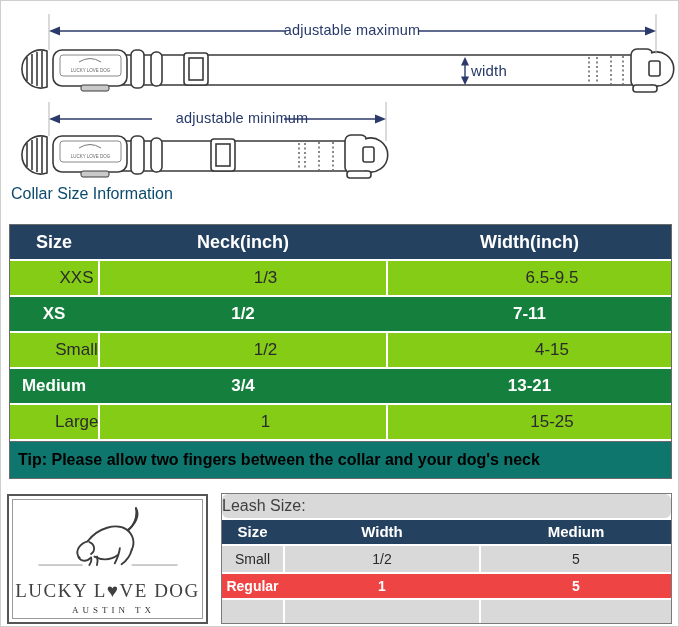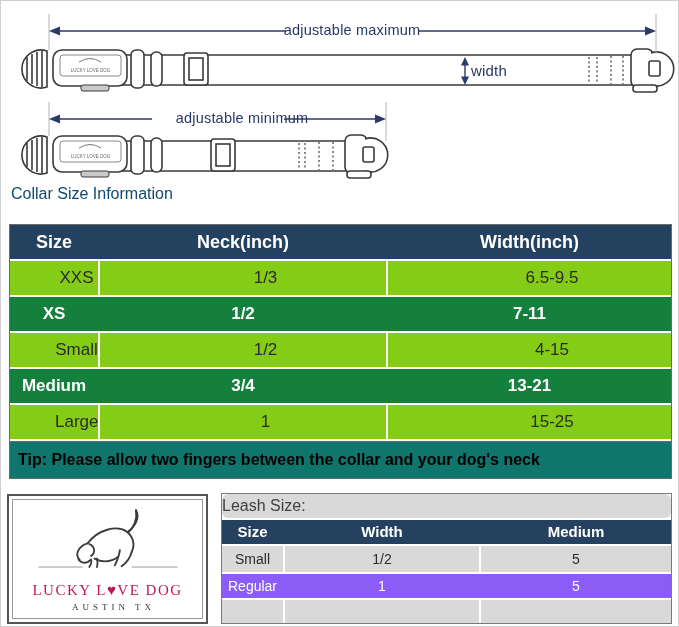--- a/index.html
+++ b/index.html
@@ -46,21 +46,21 @@
   #logo-box {
     position:absolute; left:6px; top:493px; width:201px; height:130px;
     border:2px solid #555; box-sizing:border-box; background:#fff;
   }
   #logo-inner {
     position:absolute; left:3px; top:3px; right:3px; bottom:3px;
     border:1px solid #9a9a9a; display:flex; flex-direction:column;
     align-items:center; justify-content:center;
   }
   #brand-name {
-    font-family:"Liberation Serif", serif; font-size:15px; color:#be185d;
+    font-family:"Liberation Serif", serif; font-size:19px; color:#404040;
     letter-spacing:1.5px; white-space:nowrap; margin-top:-2px;
   }
   #brand-location {
     font-family:"Liberation Serif", serif; font-size:9px; color:#333;
     letter-spacing:4px; margin-top:3px;margin-left:12px;
   }
 
   
   #leash-table {
     position:absolute; left:220px; top:492px; width:451px;
@@ -69,21 +69,21 @@
   #leash-title {
     height:24px; line-height:24px; background:#d9d9d9; color:#404040;
     font-size:16px; margin-bottom:2px;border-radius:6px;
   }
   .l-row {
     display:grid; grid-template-columns:61px 194px 190px; column-gap:2px;
     height:24px; line-height:24px; text-align:center; margin-bottom:2px;
     font-size:14px;
   }
   .l-row.hdr  { background:#24415f; color:#fff; font-weight:bold; font-size:15px; }
-  .l-row.dark { background:#8b5cf6; color:#fff; font-weight:normal; }
+  .l-row.dark { background:#ef4444; color:#fff; font-weight:bold; }
   .l-row.light{ background:#fff; color:#2b2b2b; height:26px; line-height:26px; }
   .l-row.light > div { background:#d9d9d9; }
   .l-row.empty { background:#fff; height:23px; margin-bottom:0; }
   .l-row.empty > div { background:#d9d9d9; }
 
   svg { position:absolute; left:0; top:0; }
   #dog-logo-svg { position:static; }
 </style>
 </head>
 <body>

